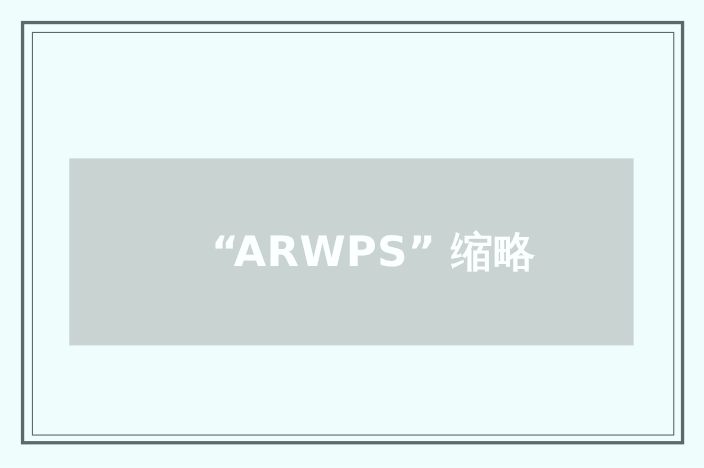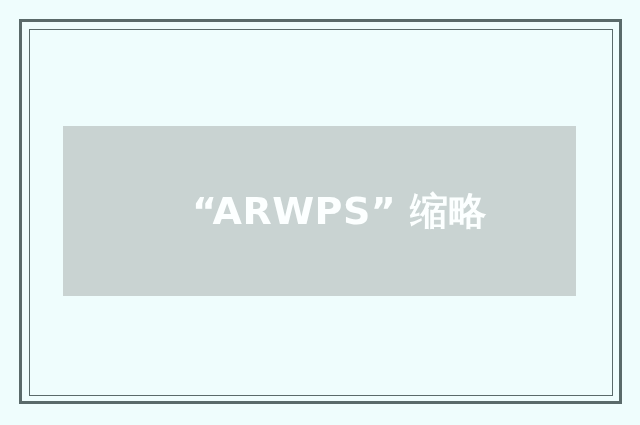--- a/index.html
+++ b/index.html
@@ -28,21 +28,21 @@
     left: 29px;
     top: 29px;
     width: 584px;
     height: 367px;
     border: 1.5px solid #5a6a6a;
     box-sizing: border-box;
   }
   .thumb-box {
     position: absolute;
     left: 63px;
-    top: 126px;
+    top: 144px;
     width: 513px;
     height: 170px;
     background: #c9d3d2;
     display: flex;
     align-items: center;
     justify-content: center;
     box-sizing: border-box;
     padding-left: 40px; 
   }
   .thumb-label {

